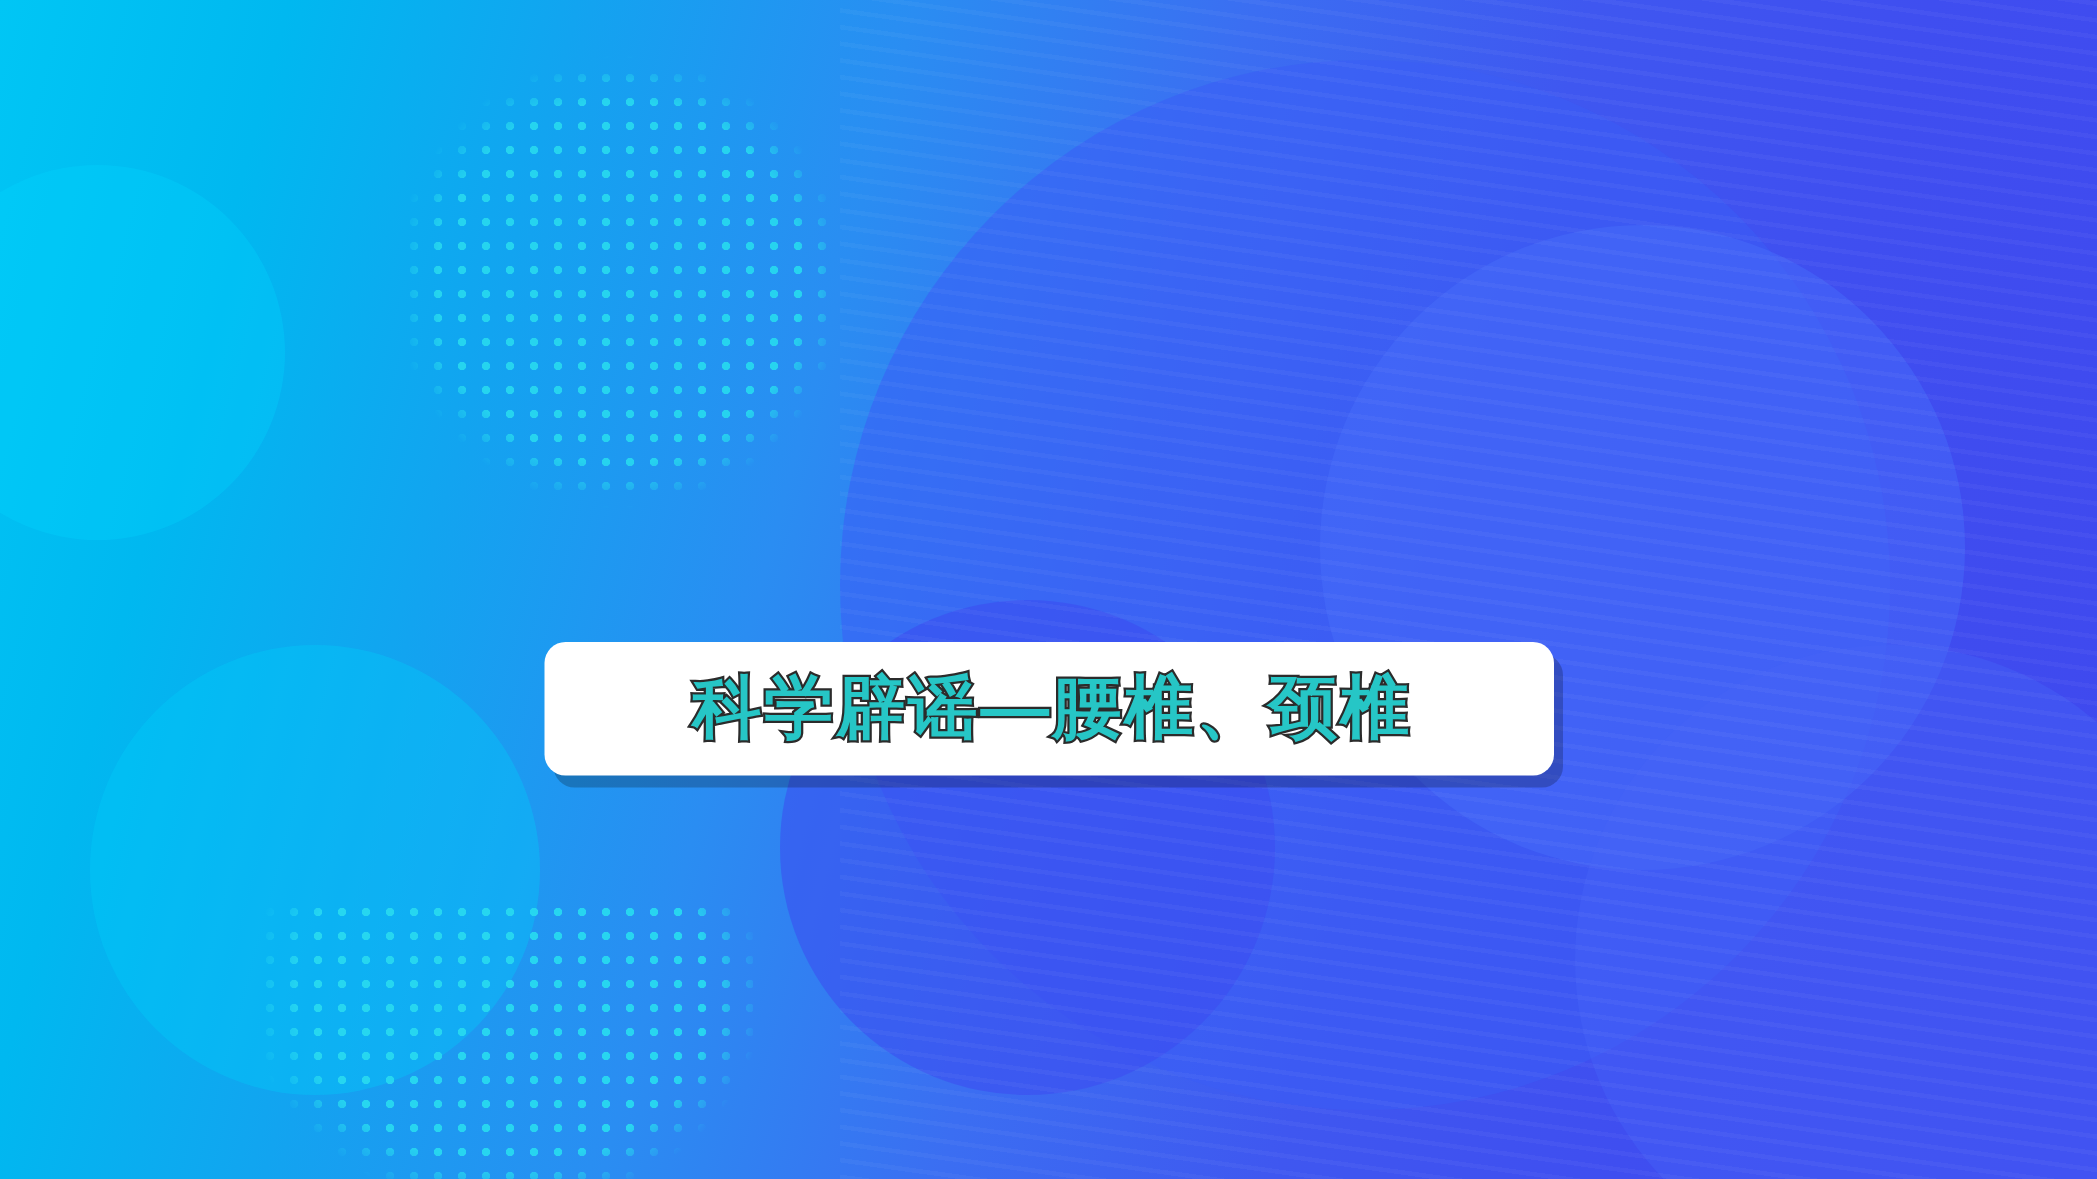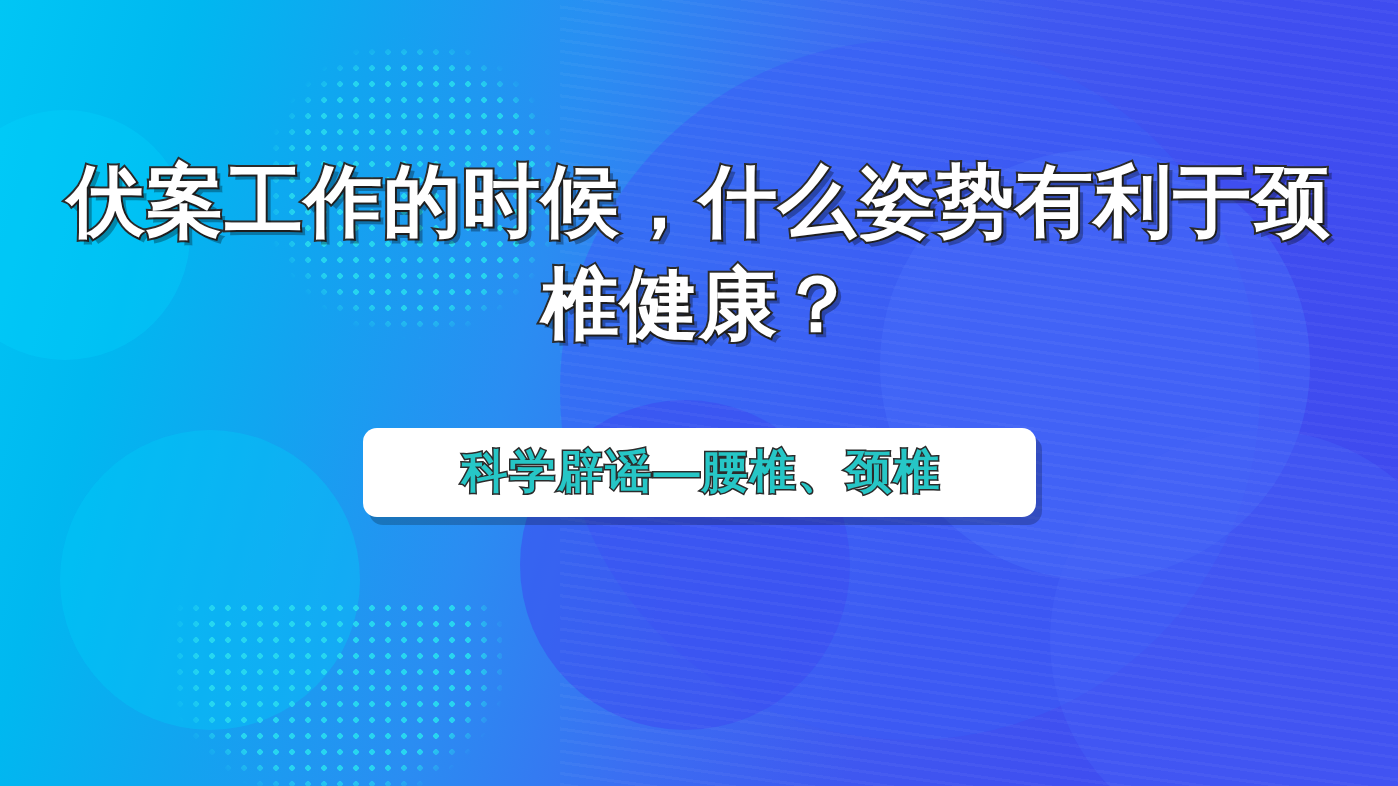--- a/index.html
+++ b/index.html
@@ -166,24 +166,20 @@
   <div class="blob blob-f"></div>
   <div class="blob blob-c"></div>
   <div class="blob blob-d"></div>
   <div class="blob blob-e"></div>
 
   <div class="stripes"></div>
 
   <div class="dots dots-top"></div>
   <div class="dots dots-bottom"></div>
 
-  <div class="title-block">
-    <div class="title-line l1">伏案工作的时候，什么姿势有利于颈</div>
-    <div class="title-line l2">椎健康？</div>
-  </div>
 
   <div class="plaque-wrap">
     <div class="plaque">
       <div class="plaque-text">科学辟谣—腰椎、颈椎</div>
     </div>
   </div>
 
 </div>
 
 </body></html>

